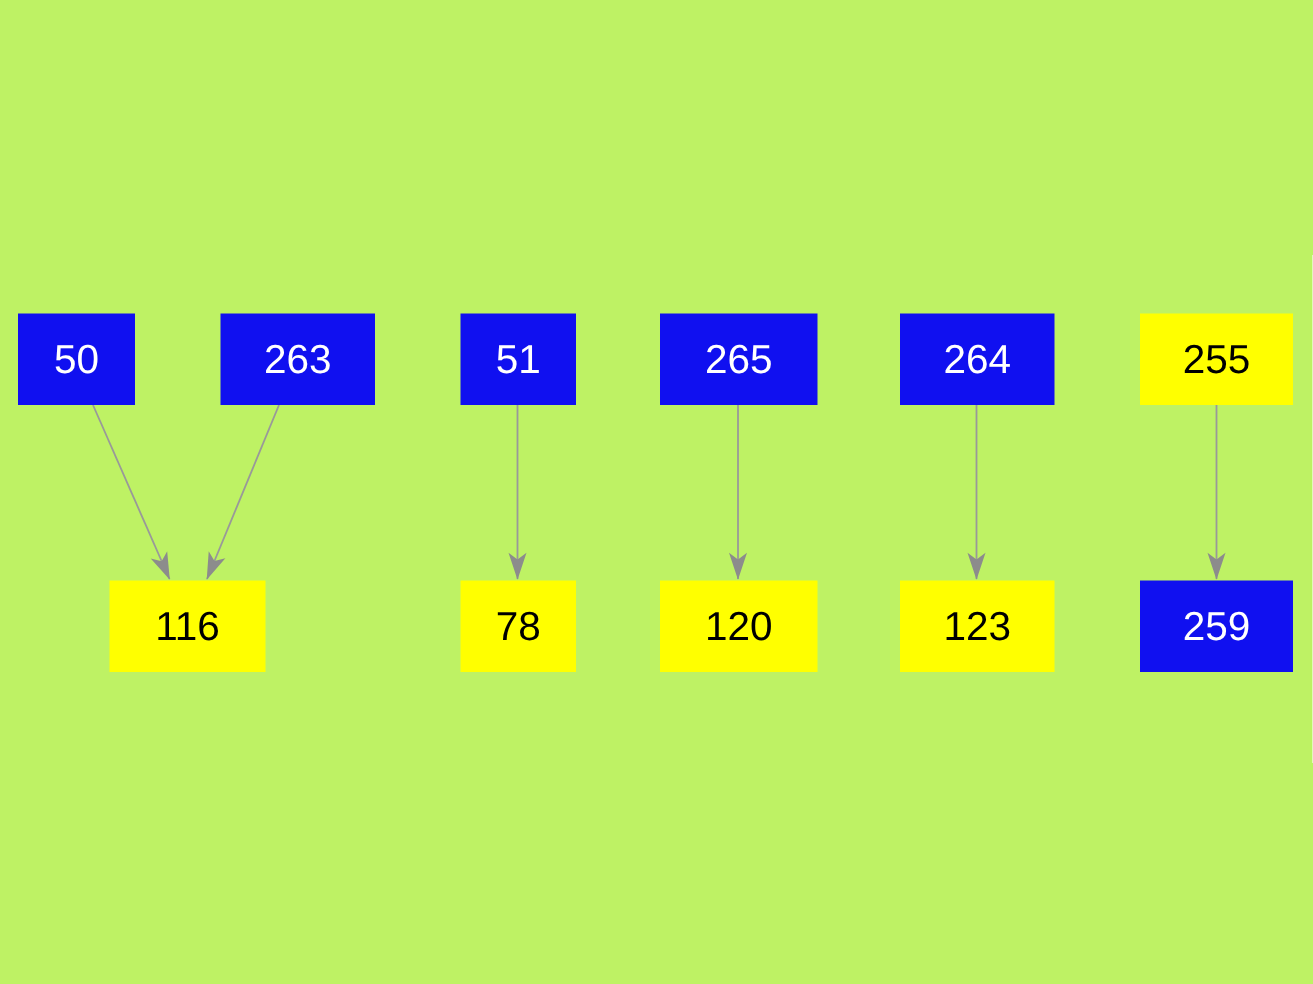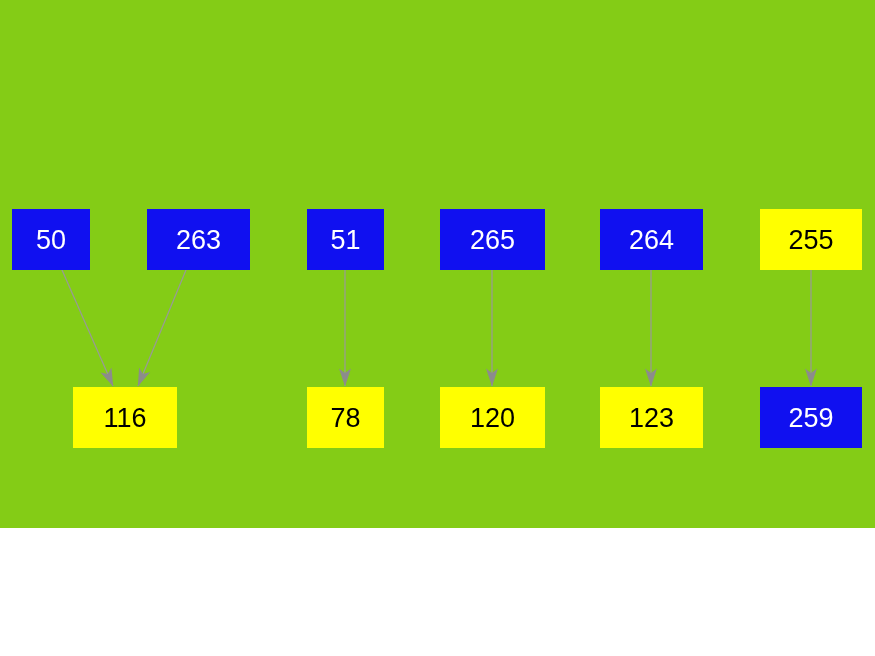--- a/index.html
+++ b/index.html
@@ -3,22 +3,22 @@
 <meta charset="utf-8">
 <style>
   html, body {
     margin: 0;
     padding: 0;
     background: #ffffff;
   }
   #canvas {
     position: relative;
     width: 875px;
-    height: 528px;
-    background: #84cc16;
+    height: 656px;
+    background: #bef264;
     overflow: hidden;
     font-family: "Liberation Sans", sans-serif;
   }
   #graph-svg {
     position: absolute;
     left: 0;
     top: 0;
   }
   .node-label {
     font-family: "Liberation Sans", sans-serif;

